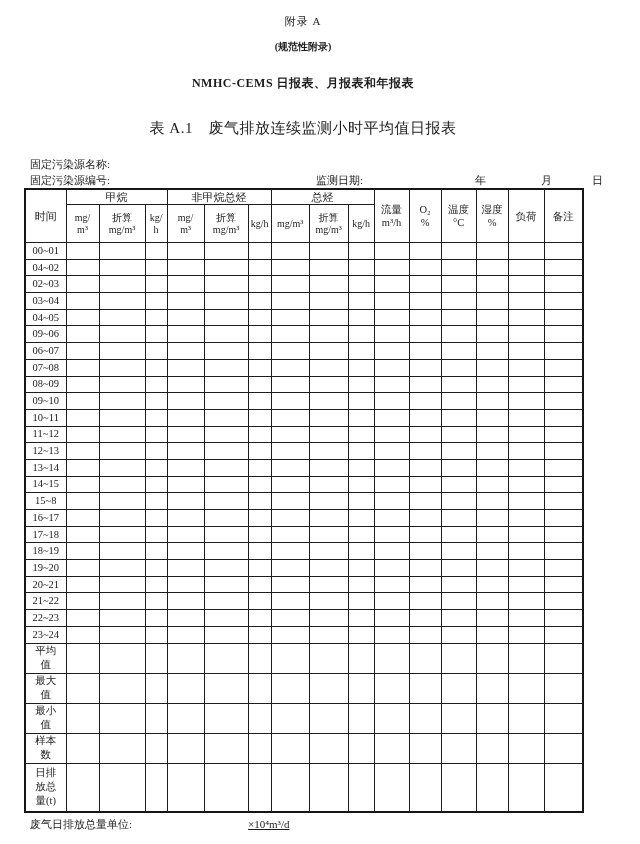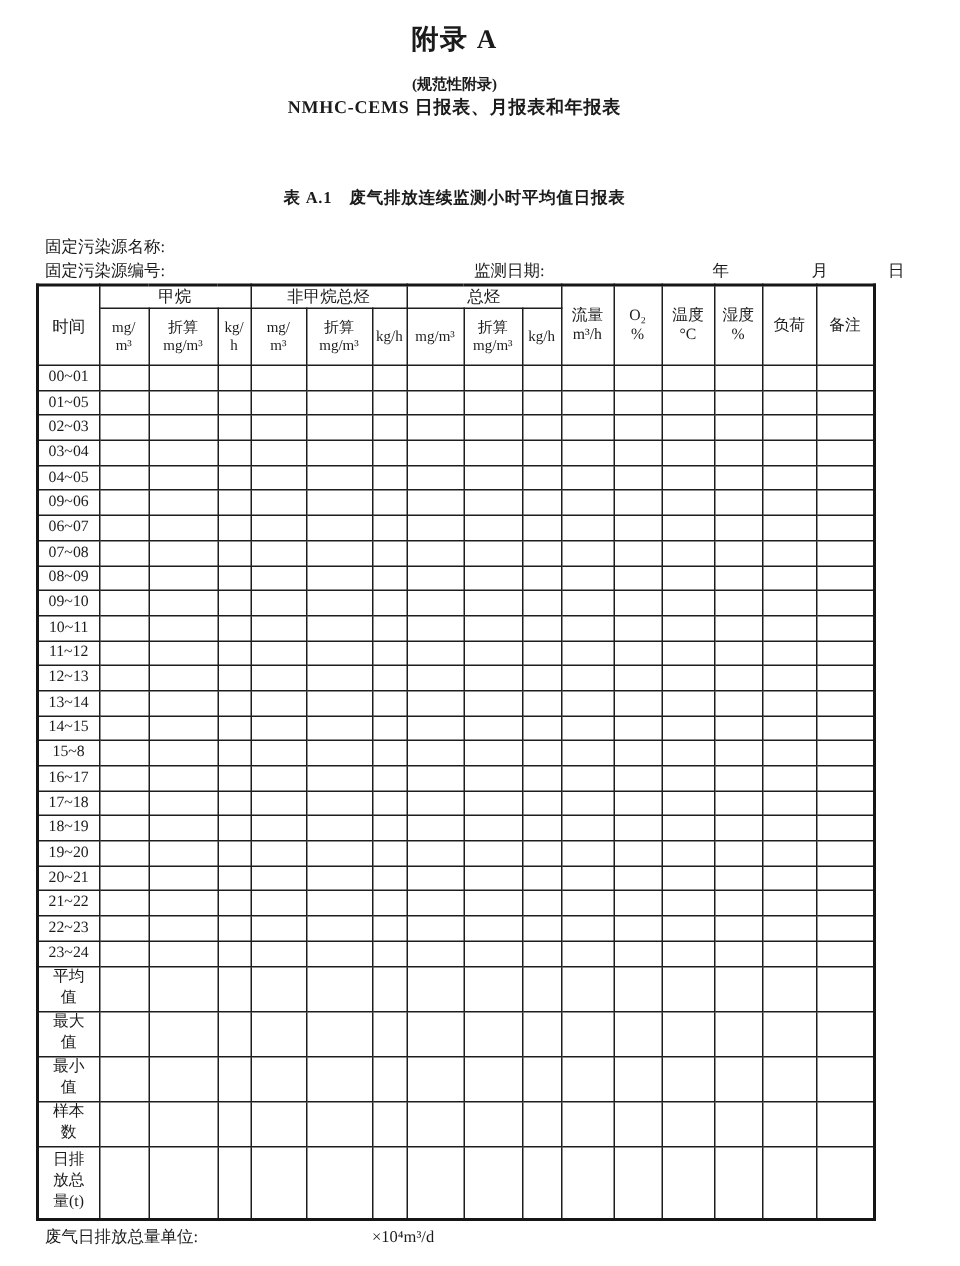--- a/index.html
+++ b/index.html
@@ -5,24 +5,24 @@
   html,body{margin:0;padding:0;}
   body{
     width:640px;height:844px;
     background:#ffffff;
     font-family:"Liberation Serif","DejaVu Serif",serif;
     color:#1b1b1b;
     overflow:hidden;
   }
   .page{width:640px;height:844px;position:relative;}
   .titles{width:558px;margin:14px 0 0 24px;text-align:center;}
-  .t1{font-size:18px;font-weight:bold;letter-spacing:1px;}
+  .t1{font-size:11px;font-weight:normal;letter-spacing:1px;}
   .t2{font-size:10px;font-weight:bold;margin-top:11px;}
-  .t3{font-size:12px;font-weight:bold;margin-top:0;letter-spacing:0.5px;}
-  .caption{font-size:11px;font-weight:bold;margin-top:44px;letter-spacing:0.5px;}
+  .t3{font-size:12px;font-weight:bold;margin-top:21px;letter-spacing:0.5px;}
+  .caption{font-size:15px;font-weight:normal;margin-top:27px;letter-spacing:0.5px;}
   .formarea{margin:18px 0 0 30px;font-size:11px;}
   .formline{height:16px;line-height:16px;position:relative;width:590px;font-family:Liberation Serif, serif;}
   .pos-date{position:absolute;left:286px;top:0;}
   .pos-year{position:absolute;left:445px;top:0;}
   .pos-month{position:absolute;left:511px;top:0;}
   .pos-day{position:absolute;left:562px;top:0;}
   table.report{
     border-collapse:collapse;
     table-layout:fixed;
     margin-left:24px;
@@ -39,21 +39,21 @@
   td.grp{height:14px;font-size:11px;line-height:13px;}
   td.unit{height:37px;font-size:10px;line-height:12px;white-space:pre-line;}
   td.single{font-size:10.5px;line-height:13px;white-space:pre-line;}
   td.timehead{font-size:11px;}
   tr.datarow td{height:15.7px;}
   td.rowlabel{font-size:10.5px;line-height:14px;white-space:pre-line;}
   tr.sumrow td{height:29px;}
   tr.sumrow td.rowlabel{line-height:14px;}
   tr.tallrow td{height:47px;}
   .footline{margin:3px 0 16px 30px;font-size:11px;position:relative;height:16px;line-height:16px;width:590px;}
-  .footval{position:absolute;left:218px;top:0;}
+  .footval{position:absolute;left:218px;top:0;text-decoration:underline;}
 </style>
 </head>
 <body>
 
 <div class="page">
 
   <div class="titles">
     <div class="t1">附录 A</div>
     <div class="t2">(规范性附录)</div>
     <div class="t3">NMHC-CEMS 日报表、月报表和年报表</div>
@@ -140,21 +140,21 @@
           <td></td>
           <td></td>
           <td></td>
           <td></td>
           <td></td>
           <td></td>
           <td></td>
           <td></td>
         </tr>
         <tr class="datarow">
-          <td class="rowlabel">01~05</td>
+          <td class="rowlabel">04~02</td>
           <td></td>
           <td></td>
           <td></td>
           <td></td>
           <td></td>
           <td></td>
           <td></td>
           <td></td>
           <td></td>
           <td></td>

